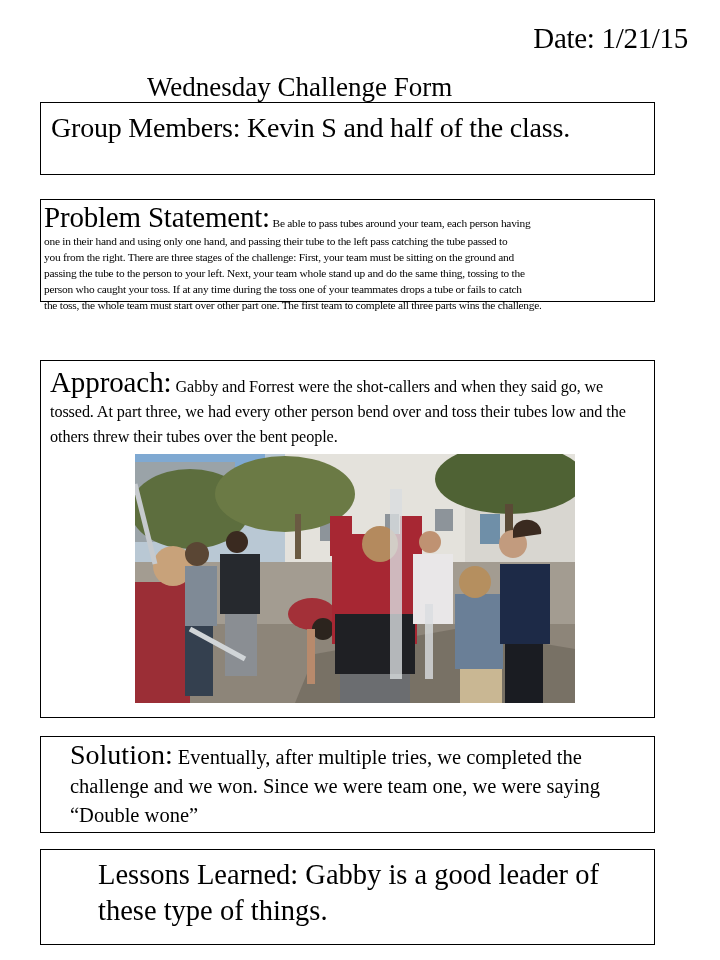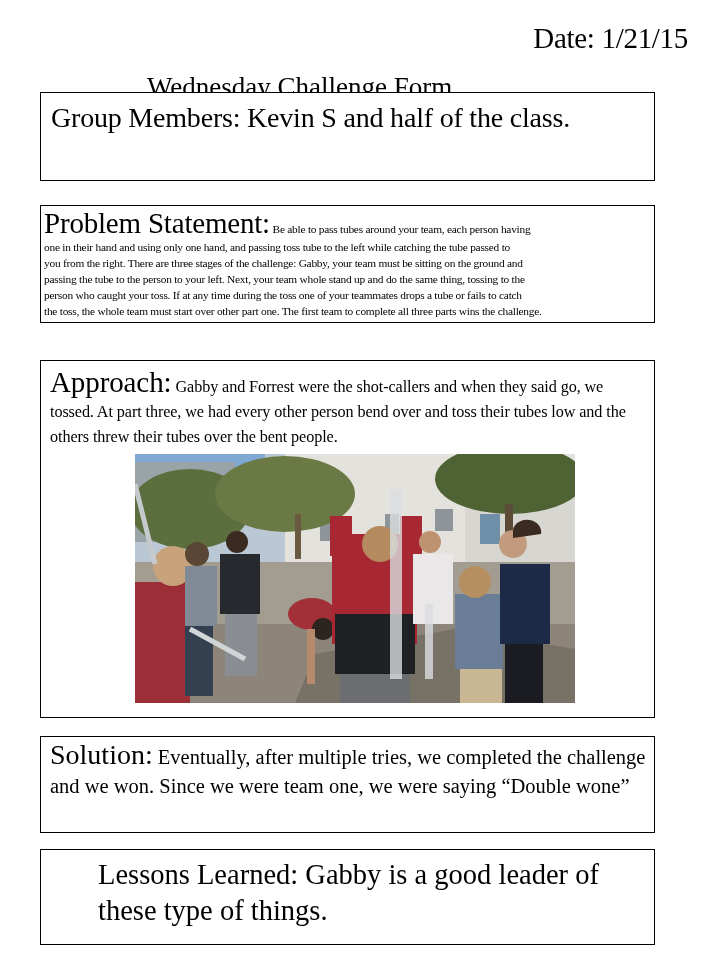--- a/index.html
+++ b/index.html
@@ -3,24 +3,24 @@
   <meta charset="utf-8">
   <style>
     html, body { margin: 0; padding: 0; }
     body {
       width: 720px; height: 960px; background: #ffffff; position: relative; overflow: hidden;
       font-family: "Liberation Serif", "DejaVu Serif", serif; color: #000;
     }
     .date { position: absolute; right: 32px; top: 22px; font-size: 29px; letter-spacing: -0.3px; margin-left: 16px; }
     .form-title { position: absolute; left: 147px; top: 72px; font-size: 27px; white-space: nowrap; }
     .box { position: absolute; left: 40px; width: 615px; border: 1px solid #000; box-sizing: border-box; background: #fff; }
-    .box-members { top: 92px; height: 89px; }
-    .box-problem { top: 205px; height: 118px; }
+    .box-members { top: 102px; height: 73px; }
+    .box-problem { top: 199px; height: 103px; }
     .box-approach { top: 360px; height: 358px; }
-    .box-solution { top: 736px; height: 97px; }
+    .box-solution { top: 736px; height: 97px; padding-left: 20px; }
     .box-lessons { top: 849px; height: 96px; }
     .members-text { position: absolute; left: 10px; top: 9px; font-size: 28px; white-space: nowrap; letter-spacing: -0.2px; }
     .problem-content { padding: 1px 0 0 3px; line-height: 16px; font-size: 11.4px; letter-spacing: -0.25px; }
     .problem-content .label { font-size: 29px; letter-spacing: -0.2px; line-height: 32px; }
     .problem-line { display: block; white-space: nowrap; }
     .approach-content { padding: 6px 8px 0 9px; font-size: 16.2px; line-height: 25px; letter-spacing: -0.1px; }
     .approach-content .label { font-size: 29px; line-height: 30px; }
     .photo { position: absolute; left: 94px; top: 93px; width: 440px; height: 249px; overflow: hidden; }
     .solution-content { padding: 4px 6px 0 9px; font-size: 20.5px; line-height: 29px; }
     .solution-content .label { font-size: 28px; line-height: 28px; }
@@ -35,22 +35,22 @@
 <div class="box box-members">
   <div class="members-text">Group Members: Kevin S and half of the class.</div>
 </div>
 
 <div class="box box-problem">
   <div class="problem-content">
     <span class="problem-line">
       <span class="label">Problem Statement:</span>
       <span>Be able to pass tubes around your team,  each person having</span>
     </span>
-    <span class="problem-line">one in their hand and using only one hand, and passing toss tube to the left while  catching the tube passed to</span>
-    <span class="problem-line">you from  the right. There are three stages of the challenge: Gabby,  your team must be sitting on the ground and</span>
+    <span class="problem-line">one in their hand and using only one hand, and passing their tube to the left pass  catching the tube passed to</span>
+    <span class="problem-line">you from  the right. There are three stages of the challenge: First,  your team must be sitting on the ground and</span>
     <span class="problem-line">passing the tube to the person to your left.  Next,  your team whole  stand up and do the same thing, tossing to the</span>
     <span class="problem-line">person who caught your toss. If at any time  during the toss one of your teammates  drops a tube or fails  to catch</span>
     <span class="problem-line">the toss, the whole team must start over other  part one. The first team to complete  all  three parts wins the challenge.</span>
   </div>
 </div>
 
 <div class="box box-approach">
   <div class="approach-content">
     <span class="label">Approach:</span>
     <span>Gabby and Forrest were the shot-callers and when they said go, we tossed. At part three, we had every other person bend over and toss their tubes low and the others threw their tubes over the bent people.</span>

